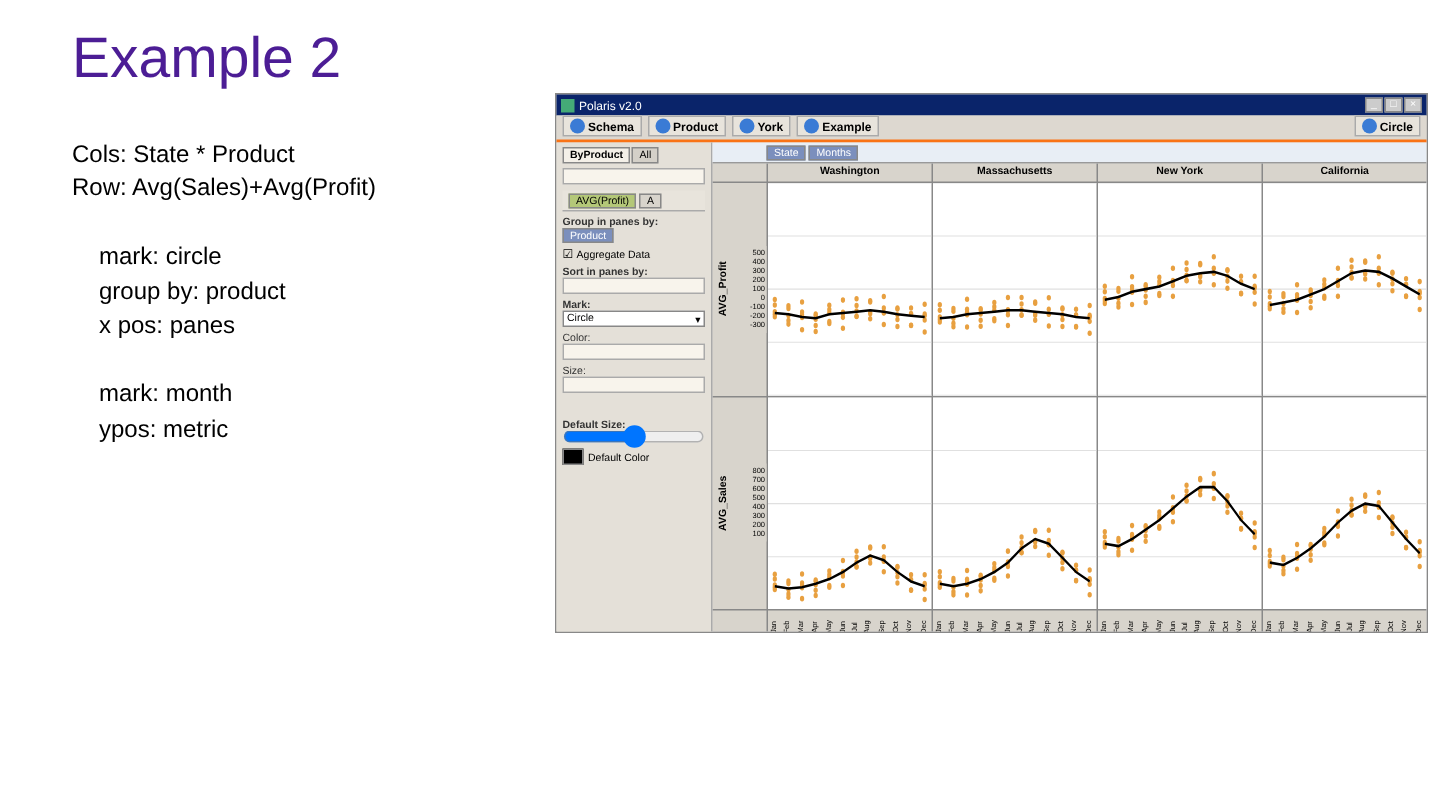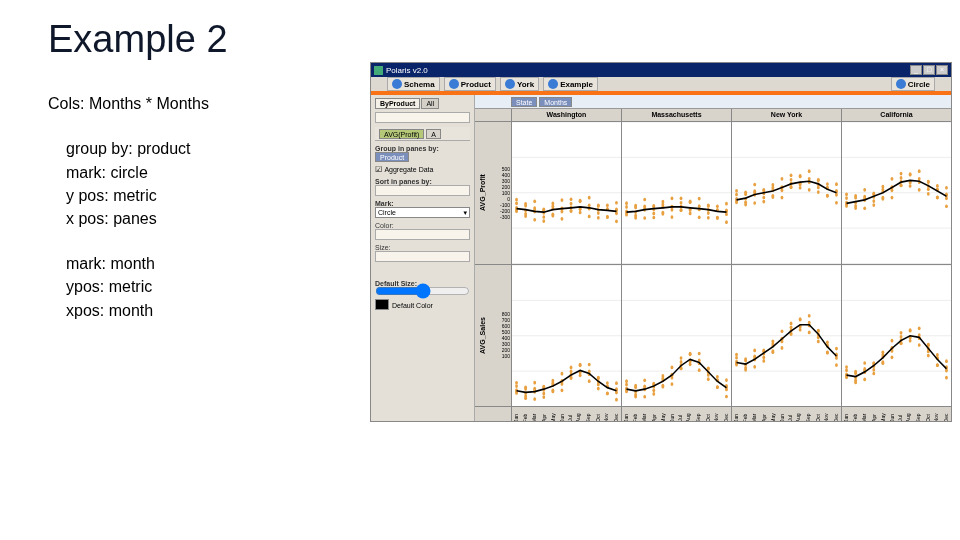--- a/index.html
+++ b/index.html
@@ -1,29 +1,29 @@
 <!DOCTYPE html>
 <html><head>
 <meta charset="utf-8">
 <style>
   * { box-sizing: border-box; margin: 0; padding: 0; }
   body { font-family: Arial, sans-serif; background: #fff; width: 960px; height: 540px; overflow: hidden; }
   .slide { display: flex; width: 100%; height: 100%; }
   .left { width: 370px; padding: 18px 0 0 48px; }
-  .title { font-size: 38px; font-weight: 400; color: #0f172a; margin-bottom: 32px; }
+  .title { font-size: 38px; font-weight: 400; color: #4c1d95; margin-bottom: 32px; }
   .desc { font-size: 16px; line-height: 1.4; margin-bottom: 22px; }
   .layer { font-size: 16px; line-height: 1.45; margin-bottom: 22px; }
   .layer .sub { padding-left: 18px; }
   .right { flex: 1; padding: 62px 8px 0 0; }
   .app { border: 1px solid #888; background: #e8e8e0; font-size: 9px; width: 100%; height: 360px; position: relative; }
   .titlebar { background: #0a246a; color: #fff; height: 14px; display: flex; align-items: center; padding: 0 3px; font-size: 8px; }
   .titlebar .t-icon { width: 9px; height: 9px; background: #4a7; margin-right: 3px; }
   .titlebar .spacer { flex: 1; }
   .winbtn { width: 12px; height: 10px; background: #ccc; border: 1px solid #888; margin-left: 1px; font-size: 7px; text-align: center; line-height: 8px; }
-  .toolbar { background: #ddd8d0; height: 18px; border-bottom: 4px solid #f97316; display: flex; align-items: center; padding: 0 16px; font-size: 8px; gap: 4px; }
+  .toolbar { background: #ddd8d0; height: 18px; border-bottom: 2px solid #f97316; display: flex; align-items: flex-start; padding: 0 4px; font-size: 8px; gap: 4px; }
   .tb-btn { height: 14px; padding: 0 4px; background: #e8e4dc; border: 1px solid #aaa; display: inline-flex; align-items: center; font-weight: bold; }
   .tb-icon { width: 10px; height: 10px; border-radius: 50%; margin-right: 2px; display: inline-block; }
   .body { display: flex; height: calc(100% - 32px); }
   .sidepanel { width: 104px; background: #e4e0d8; border-right: 1px solid #aaa; padding: 3px 4px; font-size: 8px; }
   .tabbar { display: flex; gap: 1px; margin-bottom: 3px; }
   .tab { background: #d4d0c8; border: 1px solid #888; padding: 1px 4px; font-size: 7px; }
   .tab.active { background: #f4f0e8; font-weight: bold; }
   .lbl { font-size: 7px; color: #333; margin-top: 4px; font-weight: bold; }
   .lbl.norm { font-weight: normal; }
   .blank-input { width: 100%; height: 11px; background: #f8f4ec; border: 1px solid #aaa; }
@@ -54,32 +54,31 @@
   .corner { background: #d8d4cc; }
   .row-shelf { height: 14px; display: flex; align-items: center; gap: 2px; padding-left: 4px; background:#e8e4dc; border-bottom:1px solid #aaa; }
 </style>
 </head>
 <body>
 
 <div class="slide">
   <div class="left">
     <h1 class="title">Example 2</h1>
     <div class="desc">
-      <div>Cols: Months * Months</div>
+      <div>Cols: State * Product</div>
+      <div>Row: Avg(Sales)+Avg(Profit)</div>
     </div>
     <div class="layer">
+      <div class="sub">mark: circle</div>
       <div class="sub">group by: product</div>
-      <div class="sub">mark: circle</div>
-      <div class="sub">y pos: metric</div>
       <div class="sub">x pos: panes</div>
     </div>
     <div class="layer">
       <div class="sub">mark: month</div>
       <div class="sub">ypos: metric</div>
-      <div class="sub">xpos: month</div>
     </div>
   </div>
 
   <div class="right">
     <div class="app">
       <div class="titlebar">
         <div class="t-icon"></div>
         <span>Polaris v2.0</span>
         <div class="spacer"></div>
         <div class="winbtn">_</div>

